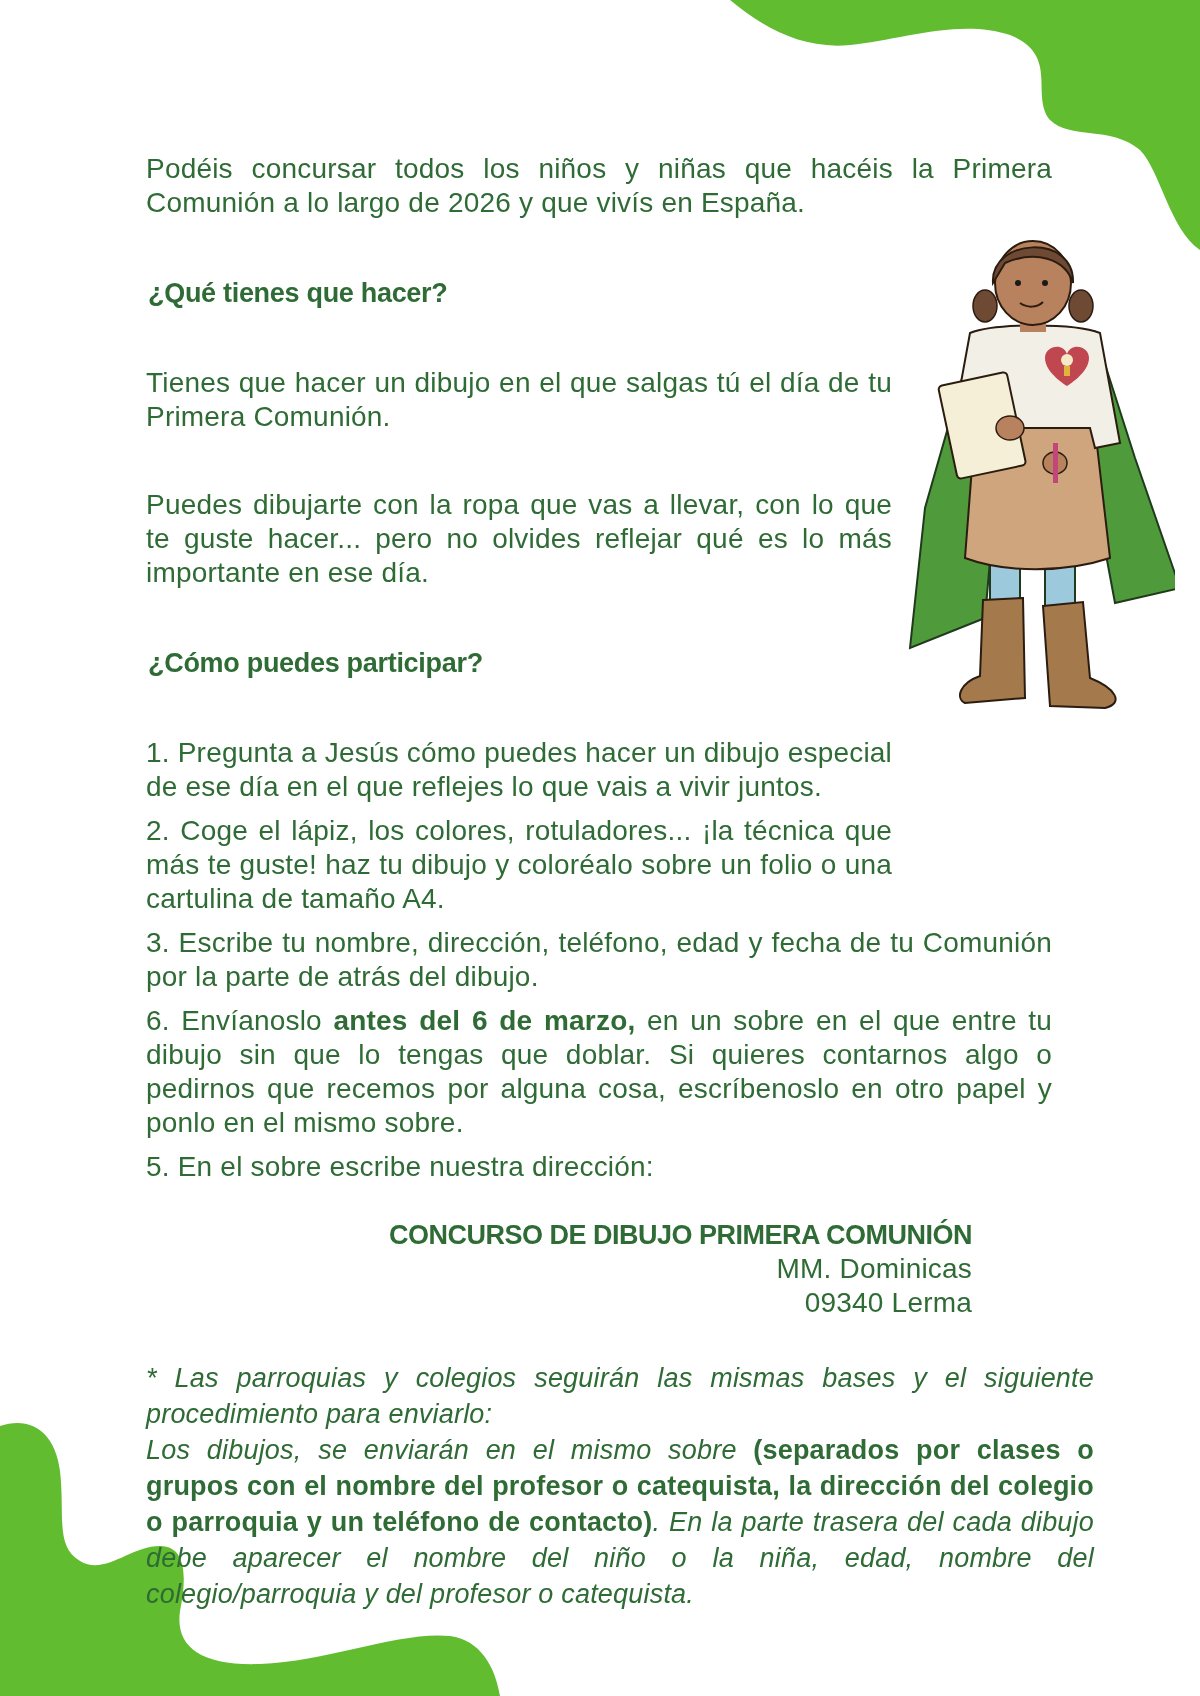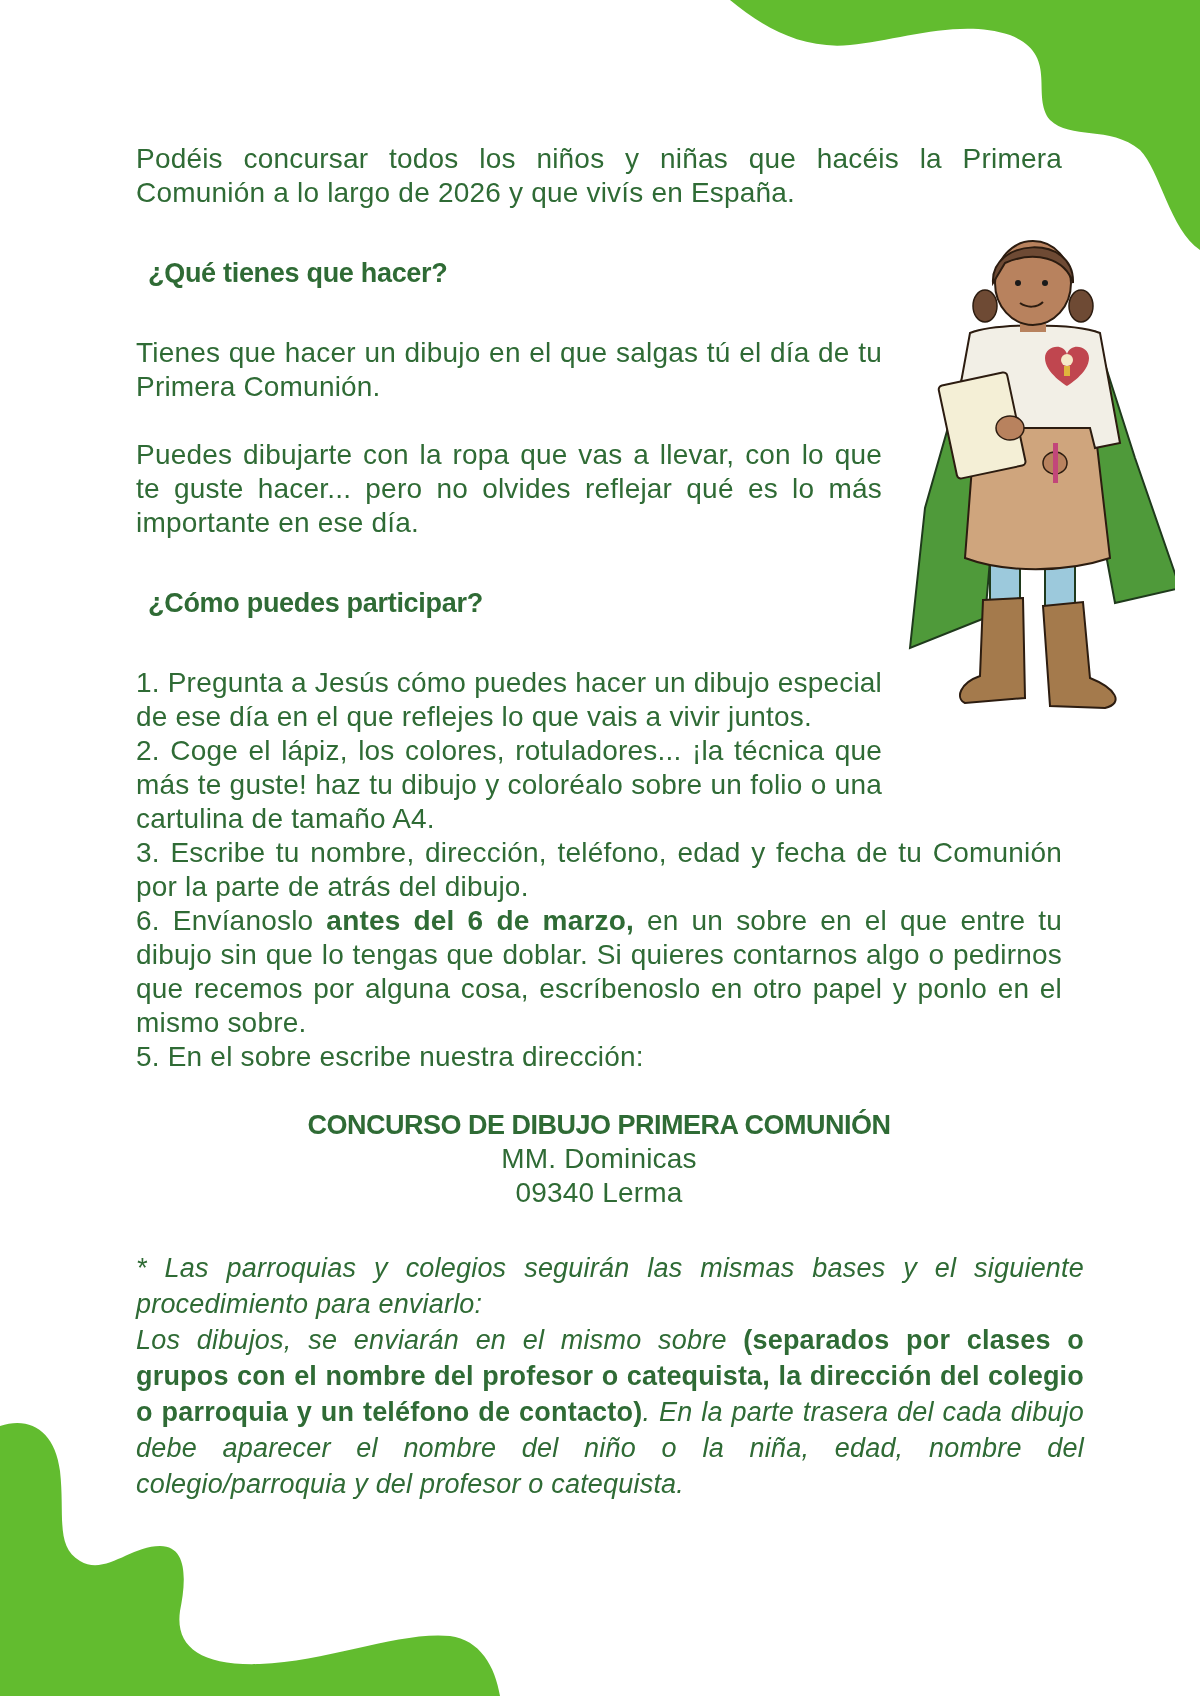--- a/index.html
+++ b/index.html
@@ -11,26 +11,26 @@
   }
   .blob { position: absolute; }
   .blob-top { right: 0; top: 0; width: 470px; height: 250px; }
   .blob-bottom { left: 0; bottom: 0; width: 510px; height: 300px; }
   .content {
     position: absolute; left: 136px; top: 142px;
     width: 926px;
     font-size: 28px; line-height: 34px;
     letter-spacing: 0.2px;
   }
-  .p { margin: 0; text-align: justify; }
+  .p { margin: 10px; text-align: justify; }
   .narrow { width: 746px; }
   .gap { height: 34px; }
   .heading { font-weight: bold; font-size: 27px; margin: 12px; letter-spacing: -0.3px; }
   .bold { font-weight: bold; }
-  .address { text-align: center; margin-top: 34px; width: 746px; margin-left: 90px; }
+  .address { text-align: right; margin-top: 34px; width: 746px; margin-left: 90px; }
   .address .title { font-weight: bold; font-size: 27px; letter-spacing: -0.5px; }
   .note { margin-top: 40px; font-size: 27px; line-height: 36px; width: 948px; }
   .note .it { font-style: italic; }
   .note .b { font-weight: bold; }
   .illustration { position: absolute; left: 905px; top: 228px; width: 270px; height: 540px; }
 </style>
 </head>
 <body>
 
 <svg class="blob blob-top" viewBox="0 0 470 250" preserveAspectRatio="none">

